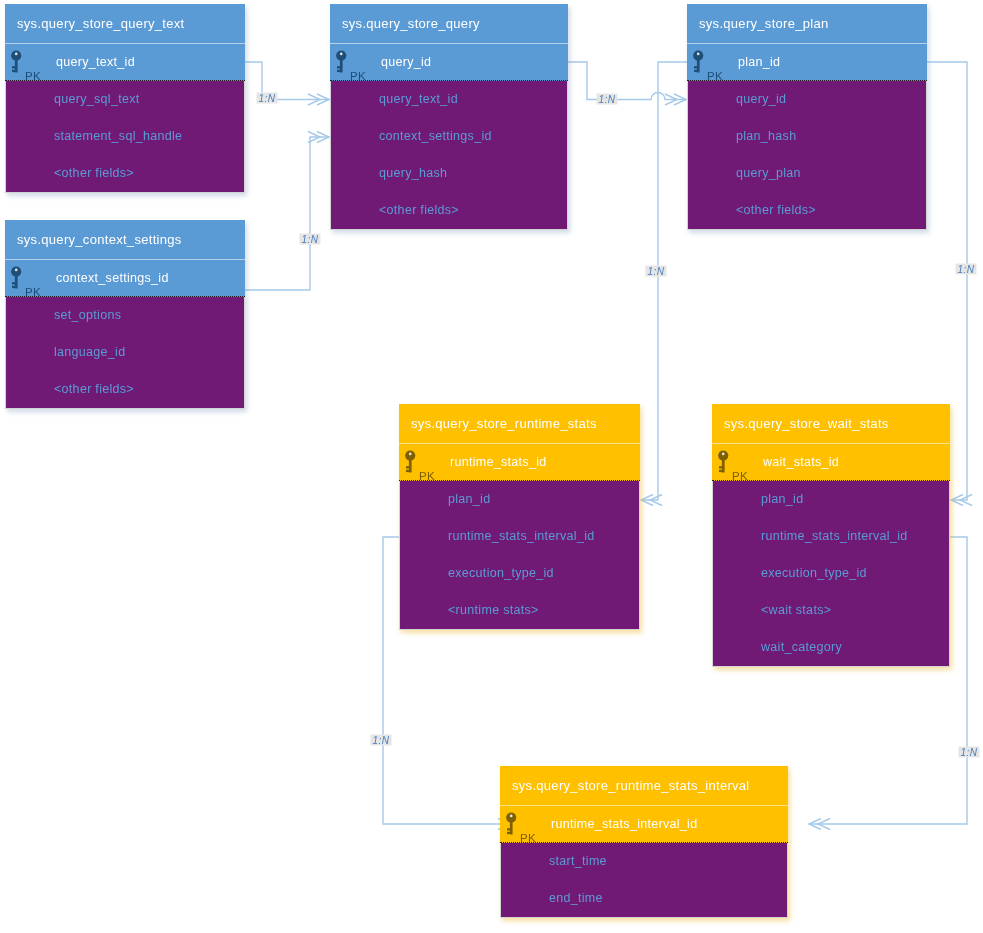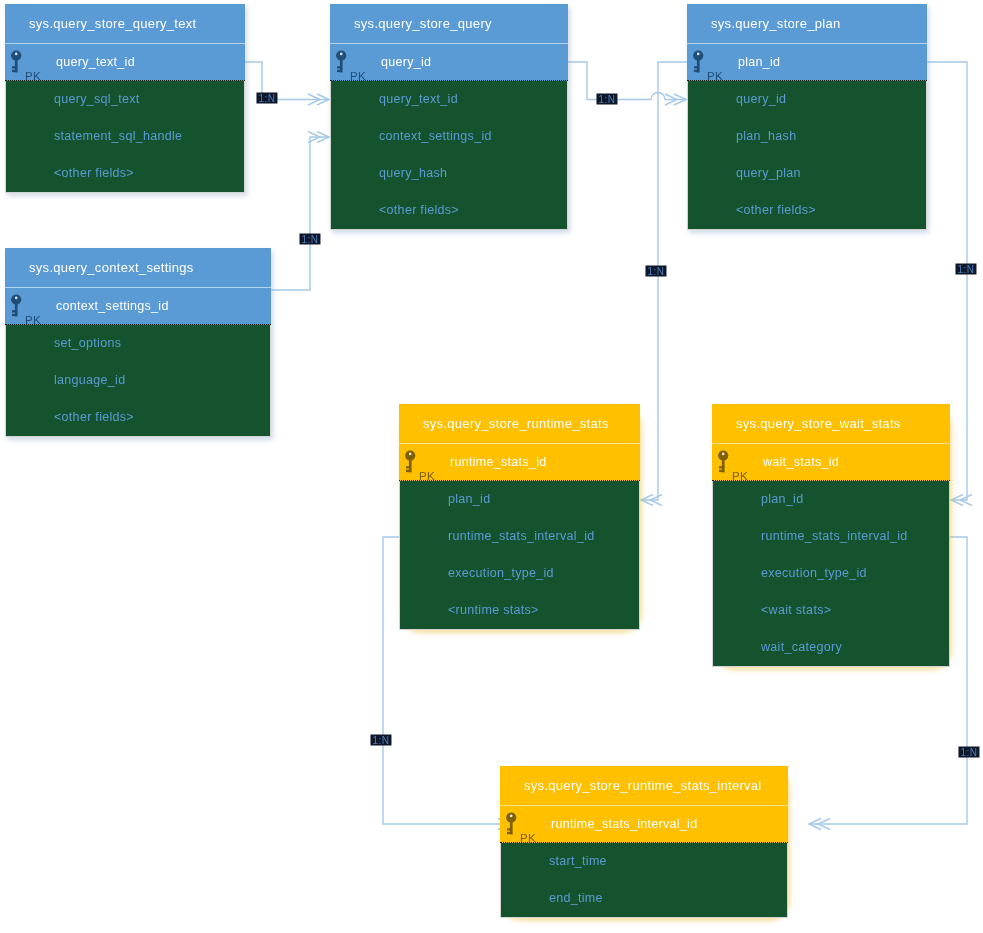--- a/index.html
+++ b/index.html
@@ -6,25 +6,25 @@
   html,body { background:#ffffff; }
   body {
     width:983px; height:933px; position:relative; overflow:hidden;
     font-family:"Liberation Sans", sans-serif;
   }
   .canvas { position:absolute; left:0; top:0; width:983px; height:933px; }
 
   
   .tbl { position:absolute; }
   .tbl.blue   { box-shadow:2px 3px 5px rgba(120,150,185,.35); }
-  .tbl.orange { box-shadow:2px 3px 5px rgba(235,185,45,.45);border-radius:20px; }
+  .tbl.orange { box-shadow:2px 3px 5px rgba(235,185,45,.45); }
 
   .hdr {
     height:39px; display:flex; align-items:center;
-    padding-left:24px; color:#ffffff; font-size:13px; letter-spacing:.3px;
+    padding-left:12px; color:#ffffff; font-size:13px; letter-spacing:.3px;
     white-space:nowrap;
   }
   .blue  .hdr, .blue  .pk { background:#5B9BD5; }
   .orange .hdr, .orange .pk { background:#FFC000; }
 
   .pk {
     height:38px; display:flex; align-items:center;
     border-top:1px solid rgba(255,255,255,.55);
     border-bottom:1px dotted #1c1c1c;
     color:#ffffff; font-size:12.5px; letter-spacing:.3px; white-space:nowrap;
@@ -33,35 +33,35 @@
   .blue  .kbody { fill:#1F4E79; }
   .orange .kbody { fill:#7F6000; }
   .khole { fill:rgba(255,255,255,.85); }
 
   .pklbl { font-size:11.5px; margin-left:2px;margin-top:28px; }
   .blue  .pklbl { color:#1F4E79; }
   .orange .pklbl { color:#7F6000; }
   .pkfield { margin-left:15px; }
 
   .tbody {
-    background:#14532d; border:1px solid #D4D4D4; border-top:none;
+    background:#701a75; border:1px solid #D4D4D4; border-top:none;
   }
   .fld {
     height:37px; line-height:37px; padding-left:48px;
     color:#5B9BD5; font-size:12.5px; letter-spacing:.3px; white-space:nowrap;
   }
 
   
   svg.wires { position:absolute; left:0; top:0; width:983px; height:933px; pointer-events:none; }
   .wire { stroke:#A6C9E9; stroke-width:1.4; fill:none; }
 
   .card {
     position:absolute; transform:translate(-50%,-50%);
-    background:#0f172a; color:#4A7EBB; font-size:10px;
-    padding:0 2px; letter-spacing:.5px; white-space:nowrap;
+    background:#e5e5e5; color:#4A7EBB; font-size:10px;
+    padding:0 2px; letter-spacing:.5px; white-space:nowrap;font-style:italic;
   }
 </style>
 </head>
 <body>
 
 <div class="canvas">
 
   <svg class="wires" aria-hidden="true">
 
     <g>
@@ -170,21 +170,21 @@
       <span class="pkfield">plan_id</span>
     </div>
     <div class="tbody">
       <div class="fld">query_id</div>
       <div class="fld">plan_hash</div>
       <div class="fld">query_plan</div>
       <div class="fld">&lt;other fields&gt;</div>
     </div>
   </div>
 
-  <div class="tbl blue" style="left:5px;top:248px;width:266px">
+  <div class="tbl blue" style="left:5px;top:220px;width:240px">
     <div class="hdr">sys.query_context_settings</div>
     <div class="pk">
       <svg class="key" viewBox="0 0 13 24">
           <circle class="kbody" cx="6.2" cy="5.6" r="5.1"></circle>
           <circle class="khole" cx="6.2" cy="3.9" r="1.3"></circle>
           <rect class="kbody" x="4.9" y="10" width="2.7" height="12.5"></rect>
           <rect class="kbody" x="2" y="16.2" width="3" height="2.3"></rect>
           <rect class="kbody" x="2" y="19.8" width="3" height="2.3"></rect>
         </svg>
       <span class="pklbl">PK</span>

